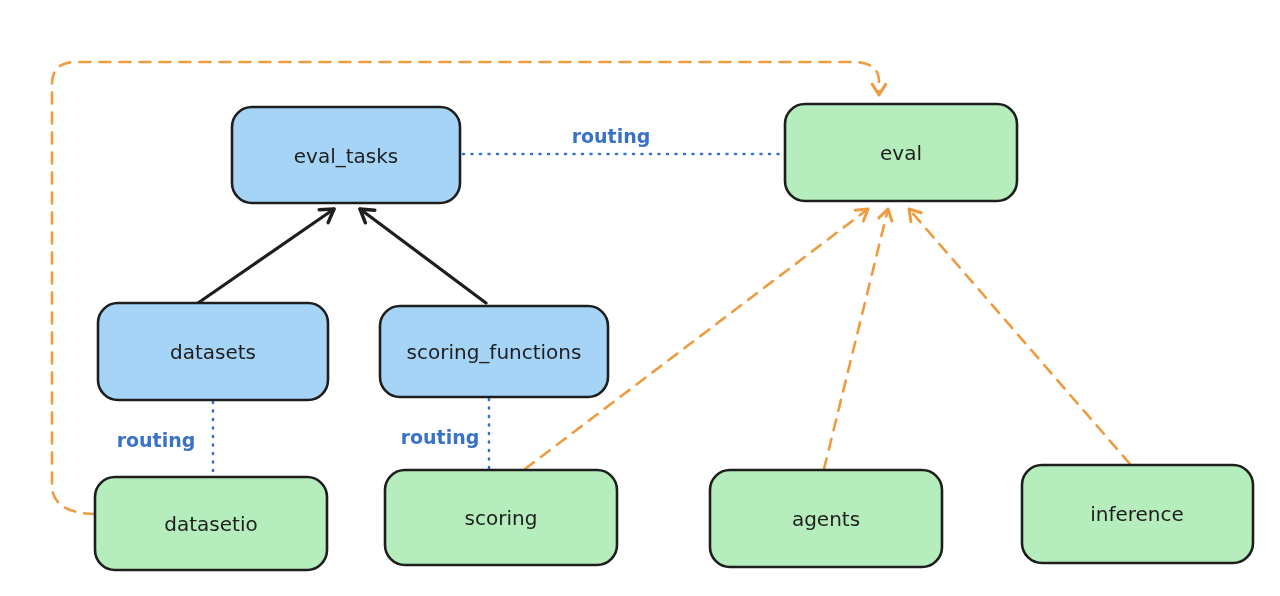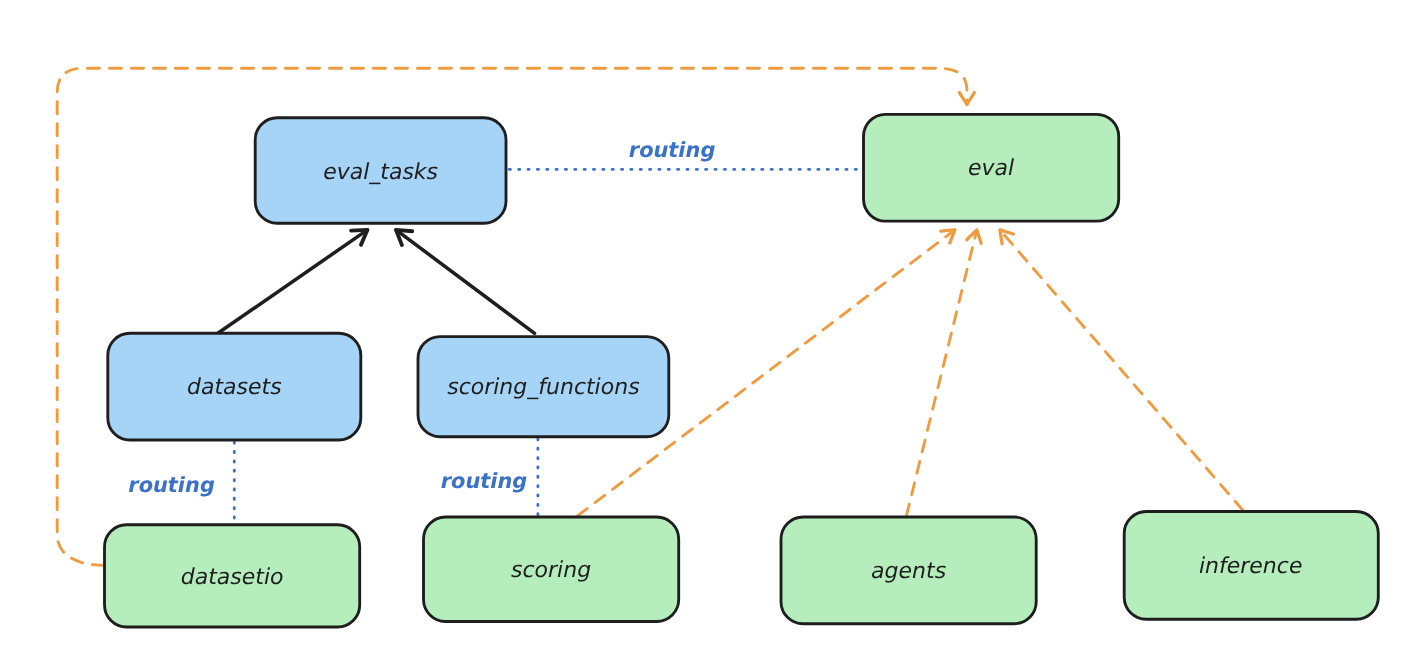--- a/index.html
+++ b/index.html
@@ -7,21 +7,20 @@
     padding: 0;
     background: #ffffff;
   }
   #stage {
     position: relative;
     width: 1280px;
     height: 596px;
     background: var(--canvas_bg, #ffffff);
     overflow: hidden;
     font-family: "DejaVu Sans", sans-serif;
-    font-style: italic;
   }
   svg { display: block; }
 
   .node {
     stroke: var(--border_black, #1e1e1e);
     stroke-width: 2.6;
   }
   .node.blue  { fill: var(--node_blue,  #a6d4f7); }
   .node.green { fill: var(--node_green, #b5eebc); }
 

